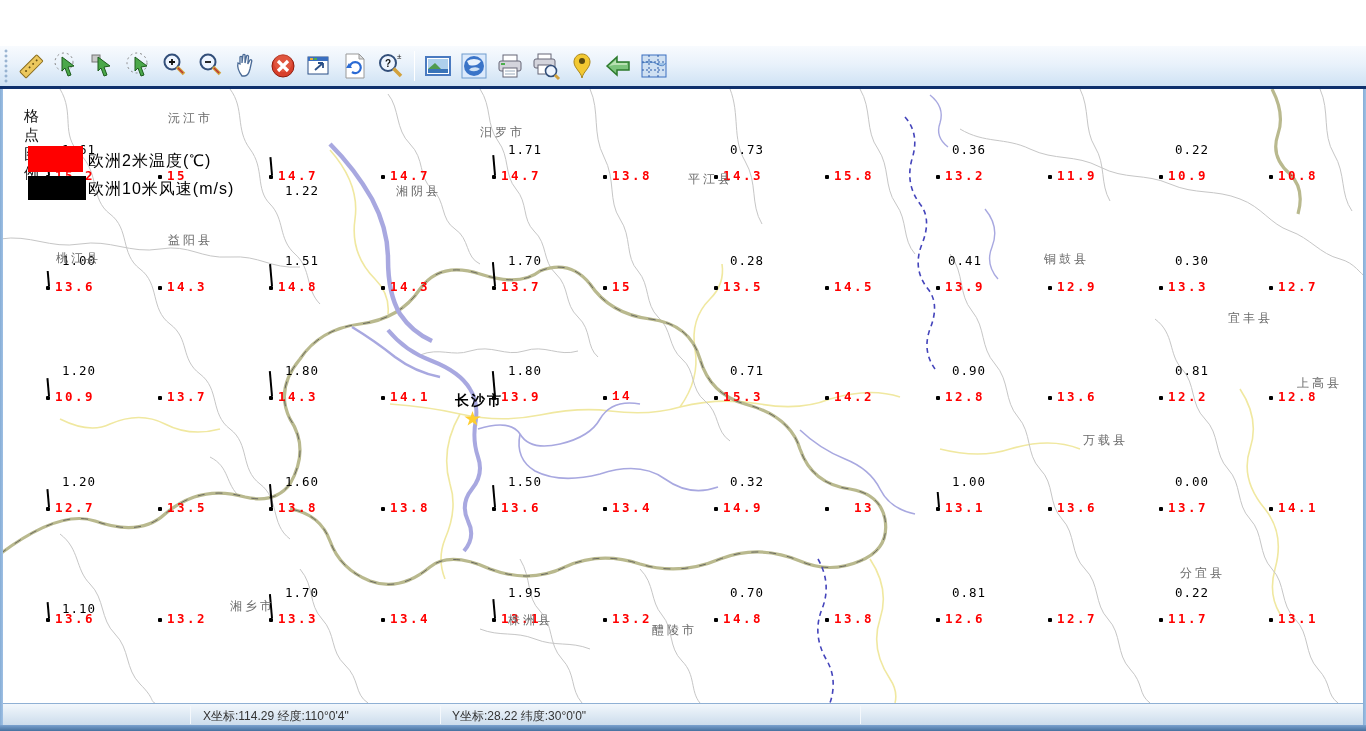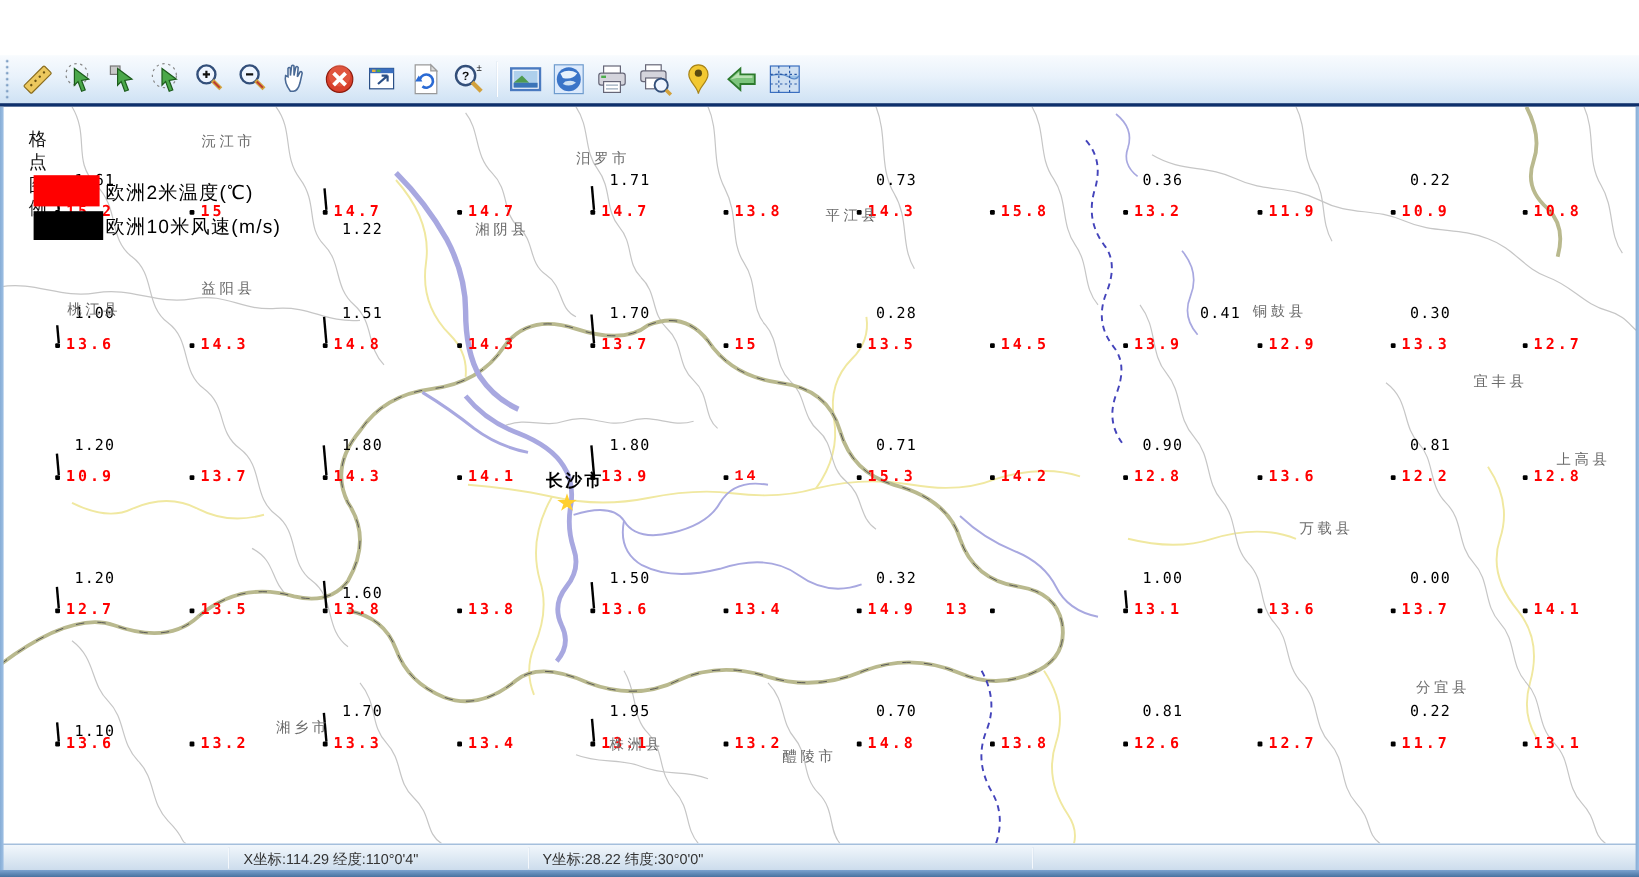--- a/index.html
+++ b/index.html
@@ -346,21 +346,21 @@
         <div class="gstick" style="left: 494px; top: 173px; height: 24px;"></div>
         <div class="gdot" style="left: 603px; top: 197px;"></div>
         <div class="gtemp" style="left: 612px; top: 191px;">15</div>
         <div class="gdot" style="left: 714px; top: 197px;"></div>
         <div class="gtemp" style="left: 723px; top: 191px;">13.5</div>
         <div class="gwind" style="left: 730px; top: 165px;">0.28</div>
         <div class="gdot" style="left: 825px; top: 197px;"></div>
         <div class="gtemp" style="left: 834px; top: 191px;">14.5</div>
         <div class="gdot" style="left: 936px; top: 197px;"></div>
         <div class="gtemp" style="left: 945px; top: 191px;">13.9</div>
-        <div class="gwind" style="left: 1000px; top: 165px;">0.41</div>
+        <div class="gwind" style="left: 948px; top: 165px;">0.41</div>
         <div class="gdot" style="left: 1048px; top: 197px;"></div>
         <div class="gtemp" style="left: 1057px; top: 191px;">12.9</div>
         <div class="gdot" style="left: 1159px; top: 197px;"></div>
         <div class="gtemp" style="left: 1168px; top: 191px;">13.3</div>
         <div class="gwind" style="left: 1175px; top: 165px;">0.30</div>
         <div class="gdot" style="left: 1269px; top: 197px;"></div>
         <div class="gtemp" style="left: 1278px; top: 191px;">12.7</div>
         <div class="gdot" style="left: 46px; top: 307px;"></div>
         <div class="gtemp" style="left: 55px; top: 301px;">10.9</div>
         <div class="gwind" style="left: 62px; top: 275px;">1.20</div>
@@ -395,35 +395,35 @@
         <div class="gdot" style="left: 1269px; top: 307px;"></div>
         <div class="gtemp" style="left: 1278px; top: 301px;">12.8</div>
         <div class="gdot" style="left: 46px; top: 418px;"></div>
         <div class="gtemp" style="left: 55px; top: 412px;">12.7</div>
         <div class="gwind" style="left: 62px; top: 386px;">1.20</div>
         <div class="gstick" style="left: 48px; top: 400px; height: 18px;"></div>
         <div class="gdot" style="left: 158px; top: 418px;"></div>
         <div class="gtemp" style="left: 167px; top: 412px;">13.5</div>
         <div class="gdot" style="left: 269px; top: 418px;"></div>
         <div class="gtemp" style="left: 278px; top: 412px;">13.8</div>
-        <div class="gwind" style="left: 285px; top: 386px; margin-top: 12px;">1.60</div>
+        <div class="gwind" style="left: 285px; top: 386px;">1.60</div>
         <div class="gstick" style="left: 271px; top: 395px; height: 23px;"></div>
         <div class="gdot" style="left: 381px; top: 418px;"></div>
         <div class="gtemp" style="left: 390px; top: 412px;">13.8</div>
         <div class="gdot" style="left: 492px; top: 418px;"></div>
         <div class="gtemp" style="left: 501px; top: 412px;">13.6</div>
         <div class="gwind" style="left: 508px; top: 386px;">1.50</div>
         <div class="gstick" style="left: 494px; top: 396px; height: 22px;"></div>
         <div class="gdot" style="left: 603px; top: 418px;"></div>
         <div class="gtemp" style="left: 612px; top: 412px;">13.4</div>
         <div class="gdot" style="left: 714px; top: 418px;"></div>
         <div class="gtemp" style="left: 723px; top: 412px;">14.9</div>
         <div class="gwind" style="left: 730px; top: 386px;">0.32</div>
         <div class="gdot" style="left: 825px; top: 418px;"></div>
-        <div class="gtemp" style="left: 788px; top: 412px;">13</div>
+        <div class="gtemp" style="left: 854px; top: 412px;">13</div>
         <div class="gdot" style="left: 936px; top: 418px;"></div>
         <div class="gtemp" style="left: 945px; top: 412px;">13.1</div>
         <div class="gwind" style="left: 952px; top: 386px;">1.00</div>
         <div class="gstick" style="left: 938px; top: 403px; height: 15px;"></div>
         <div class="gdot" style="left: 1048px; top: 418px;"></div>
         <div class="gtemp" style="left: 1057px; top: 412px;">13.6</div>
         <div class="gdot" style="left: 1159px; top: 418px;"></div>
         <div class="gtemp" style="left: 1168px; top: 412px;">13.7</div>
         <div class="gwind" style="left: 1175px; top: 386px;">0.00</div>
         <div class="gdot" style="left: 1269px; top: 418px;"></div>

